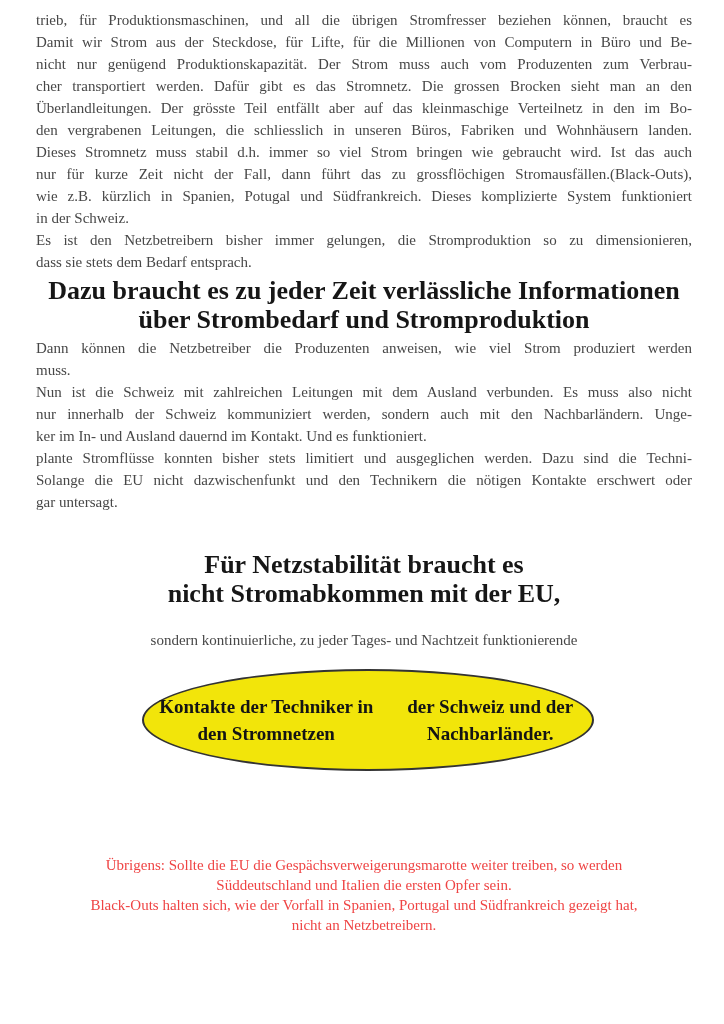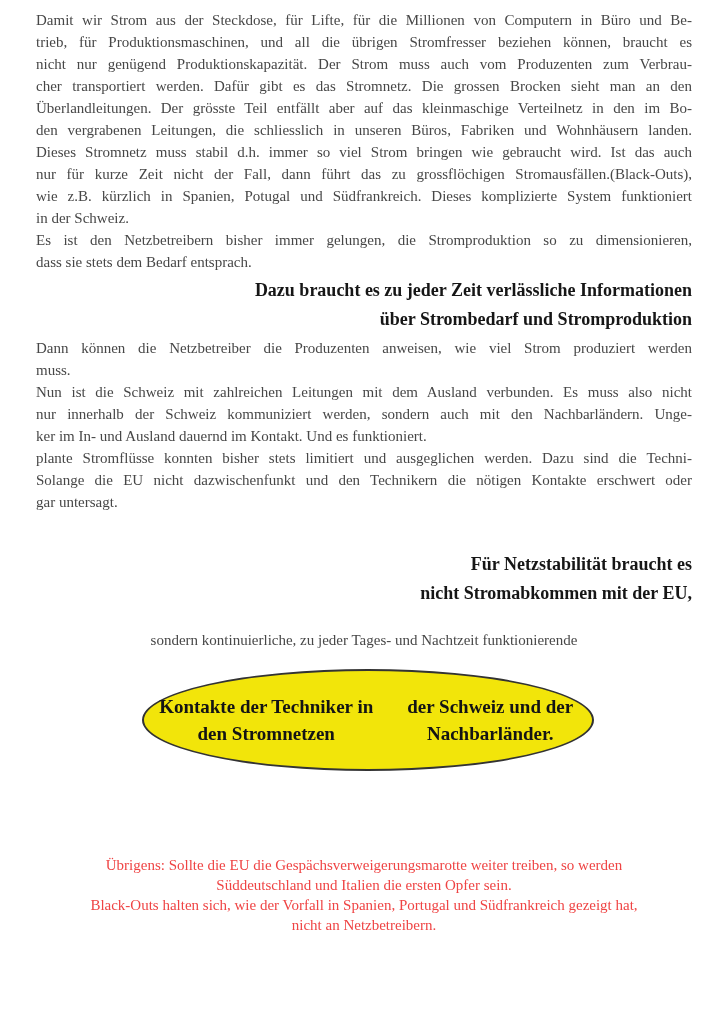--- a/index.html
+++ b/index.html
@@ -11,22 +11,22 @@
   }
   .page {
     width: 724px; height: 1024px;
     background: #ffffff;
     padding: 9px 32px 0 36px;
   }
   .body-text { font-size: 15px; line-height: 22px; color: #474747; }
   .line { text-align: left; white-space: normal; }
   .line.fill { text-align: justify; text-align-last: justify; }
   .heading {
-    font-weight: bold; font-size: 18px; line-height: 29px;
-    text-align: right; color: #161616;
+    font-weight: bold; font-size: 26px; line-height: 29px;
+    text-align: center; color: #161616;
   }
   .heading-1 { margin-top: 3px; margin-bottom: 3px; }
   .heading-2 { margin-top: 37px; }
   .subline {
     margin-top: 21px; text-align: center;
     font-size: 15px; line-height: 22px; color: #474747;
   }
   .ellipse-wrap { margin-top: 18px; display: flex; justify-content: center; }
   .ellipse {
     width: 452px; height: 102px; margin-left: 8px;
@@ -44,22 +44,22 @@
     text-align: center; font-size: 15px; line-height: 20px; color: #ef4444;
   }
 </style>
 </head>
 <body>
 
 <div class="page">
 
   <div class="body-text">
 
-  <div class="line fill">Damit wir Strom aus der Steckdose, für Lifte, für die Millionen von Computern in Büro und Be-</div>
-      <div class="line fill">trieb, für Produktionsmaschinen, und all die übrigen Stromfresser beziehen können, braucht es</div>
+  <div class="line fill">trieb, für Produktionsmaschinen, und all die übrigen Stromfresser beziehen können, braucht es</div>
+      <div class="line fill">Damit wir Strom aus der Steckdose, für Lifte, für die Millionen von Computern in Büro und Be-</div>
       <div class="line fill">nicht nur genügend Produktionskapazität. Der Strom muss auch vom Produzenten zum Verbrau-</div>
       <div class="line fill">cher transportiert werden. Dafür gibt es das Stromnetz. Die grossen Brocken sieht man an den</div>
       <div class="line fill">Überlandleitungen. Der grösste Teil entfällt aber auf das kleinmaschige Verteilnetz in den im Bo-</div>
       <div class="line fill">den vergrabenen Leitungen, die schliesslich in unseren Büros, Fabriken und Wohnhäusern landen.</div>
       <div class="line fill">Dieses Stromnetz muss stabil d.h. immer so viel Strom bringen wie gebraucht wird. Ist das auch</div>
       <div class="line fill">nur für kurze Zeit nicht der Fall, dann führt das zu grossflöchigen Stromausfällen.(Black-Outs),</div>
       <div class="line fill">wie z.B. kürzlich in Spanien, Potugal und Südfrankreich. Dieses komplizierte System funktioniert</div>
       <div class="line">in der Schweiz.</div>
       <div class="line fill">Es ist den Netzbetreibern bisher immer gelungen, die Stromproduktion so zu dimensionieren,</div>
       <div class="line">dass sie stets dem Bedarf entsprach.</div>

